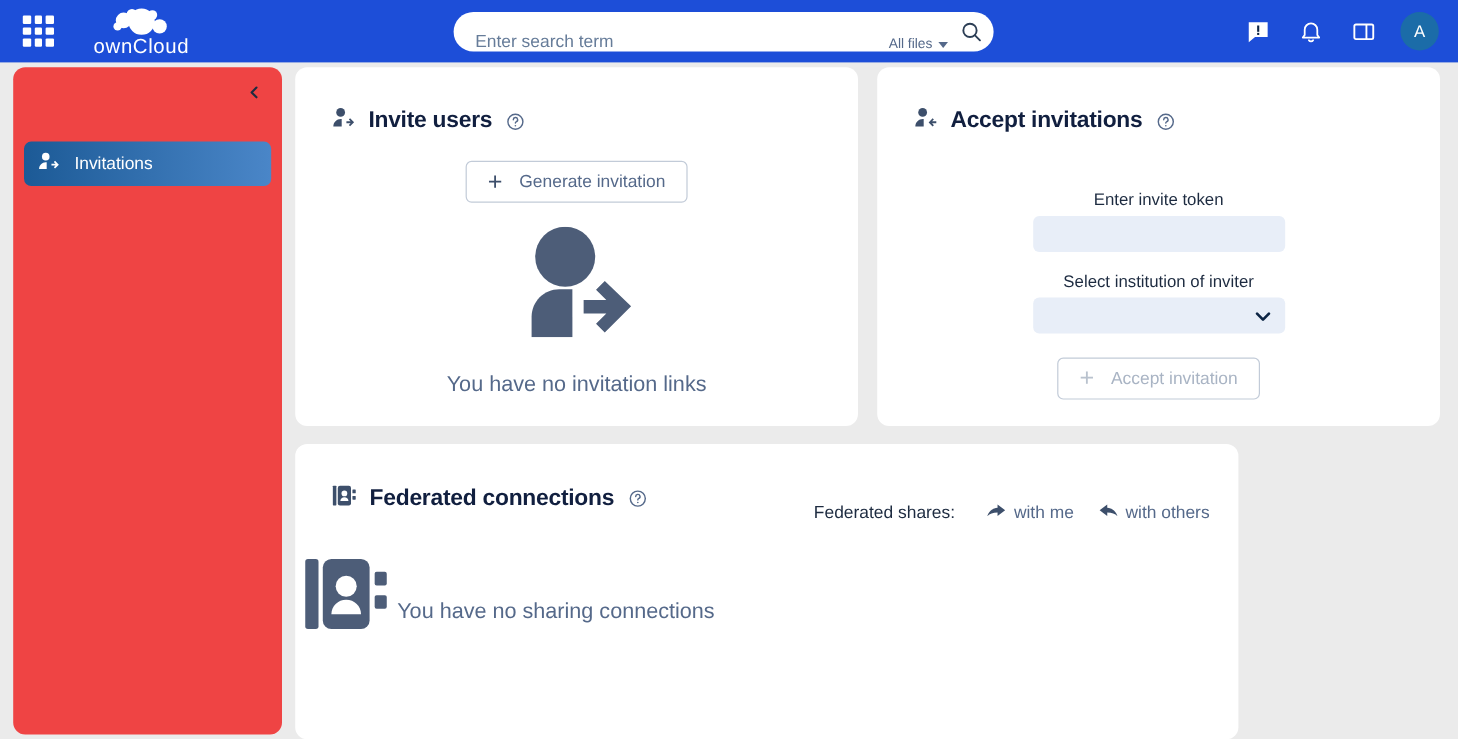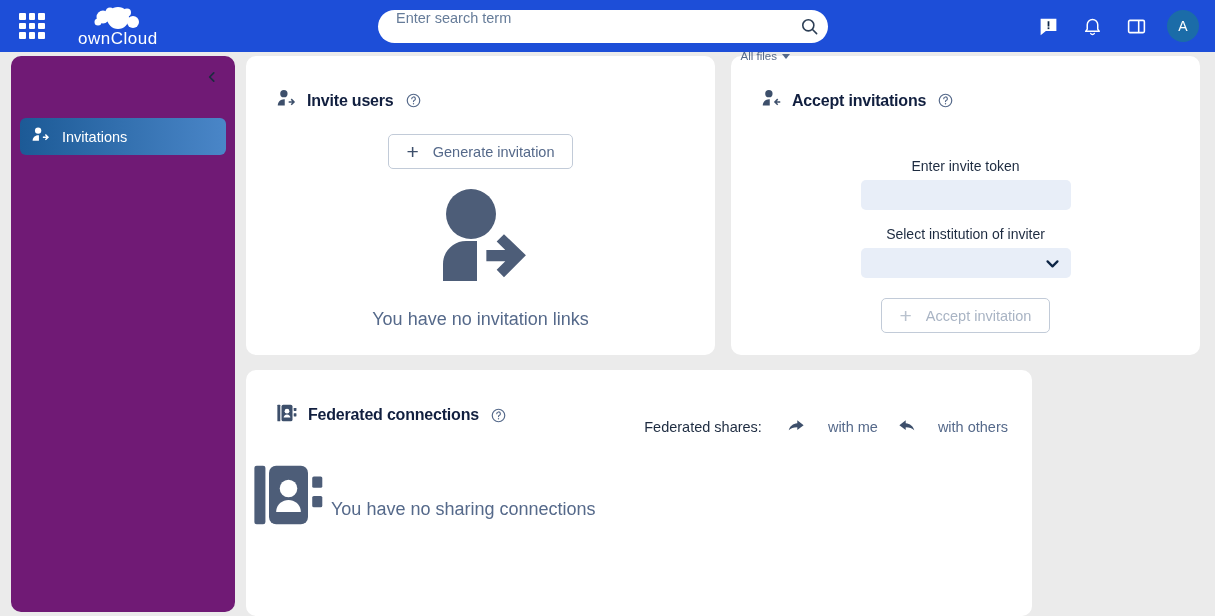--- a/index.html
+++ b/index.html
@@ -43,21 +43,21 @@
   }
 
   
   #search-wrap {
     position: absolute;
     left: 378px; top: 10px;
     width: 450px; height: 33px;
     background: #ffffff;
     border-radius: 17px;
     display: flex;
-    align-items: flex-start;
+    align-items: flex-end;
   }
   #search-input {
     flex: 1;
     border: none;
     outline: none;
     background: transparent;
     font-family: "Liberation Sans", sans-serif;
     font-size: 14.5px;
     color: #2c3e55;
     padding: 0 10px 0 18px;
@@ -107,21 +107,21 @@
     font-size: 14px;
     cursor: pointer;
     margin-left: 4px;
   }
 
   
   #sidebar {
     position: absolute;
     left: 11px; top: 56px;
     width: 224px; height: 556px;
-    background: #701a75;
+    background: #ef4444;
     border-radius: 10px;
     overflow: hidden;
     padding-left: 44px;
   }
   #sidebar-collapse {
     position: absolute;
     right: 8px; top: 6px;
     width: 30px; height: 30px;
     display: flex; align-items: center; justify-content: center;
     cursor: pointer;
@@ -158,21 +158,21 @@
   #card-accept  { left: 486px; top: 0;   width: 469px; height: 299px; }
   #card-fed     { left: 1px;   top: 314px; width: 786px; height: 246px; }
 
   .card-title {
     display: flex;
     align-items: center;
     gap: 10px;
     padding: 32px 0 0 30px;
   }
   .card-title h2 {
-    font-size: 16px;
+    font-size: 19px;
     font-weight: bold;
     color: #111f3f;
     letter-spacing: -0.2px;
   }
   .help-icon { cursor: pointer; display: flex; align-items: center; margin-left: 2px; }
 
   
   #invite-body {
     position: absolute;
     top: 78px; left: 0; right: 0;
@@ -252,21 +252,21 @@
     position: absolute;
     right: 24px; top: 46px;
     display: flex;
     align-items: center;
     gap: 18px;
   }
   #fed-shares .lbl { font-size: 14.5px; color: #1d2b40; margin-right: 6px; }
   .share-toggle {
     display: flex;
     align-items: center;
-    gap: 21px;
+    gap: 4px;
     font-size: 14.5px;
     color: #55698a;
     cursor: pointer;
   }
   #fed-body {
     position: absolute;
     top: 86px; left: 0; right: 0;
     display: flex;
     align-items: center;
   }

